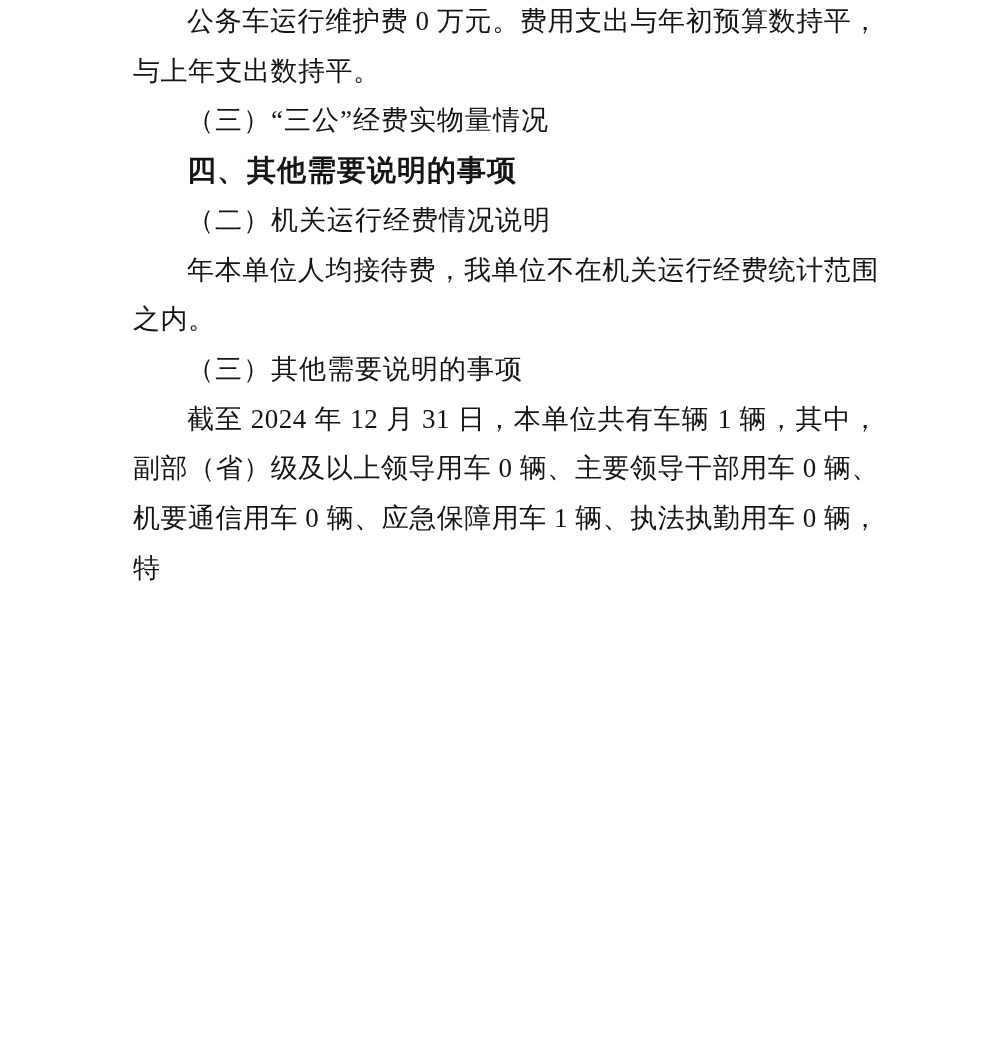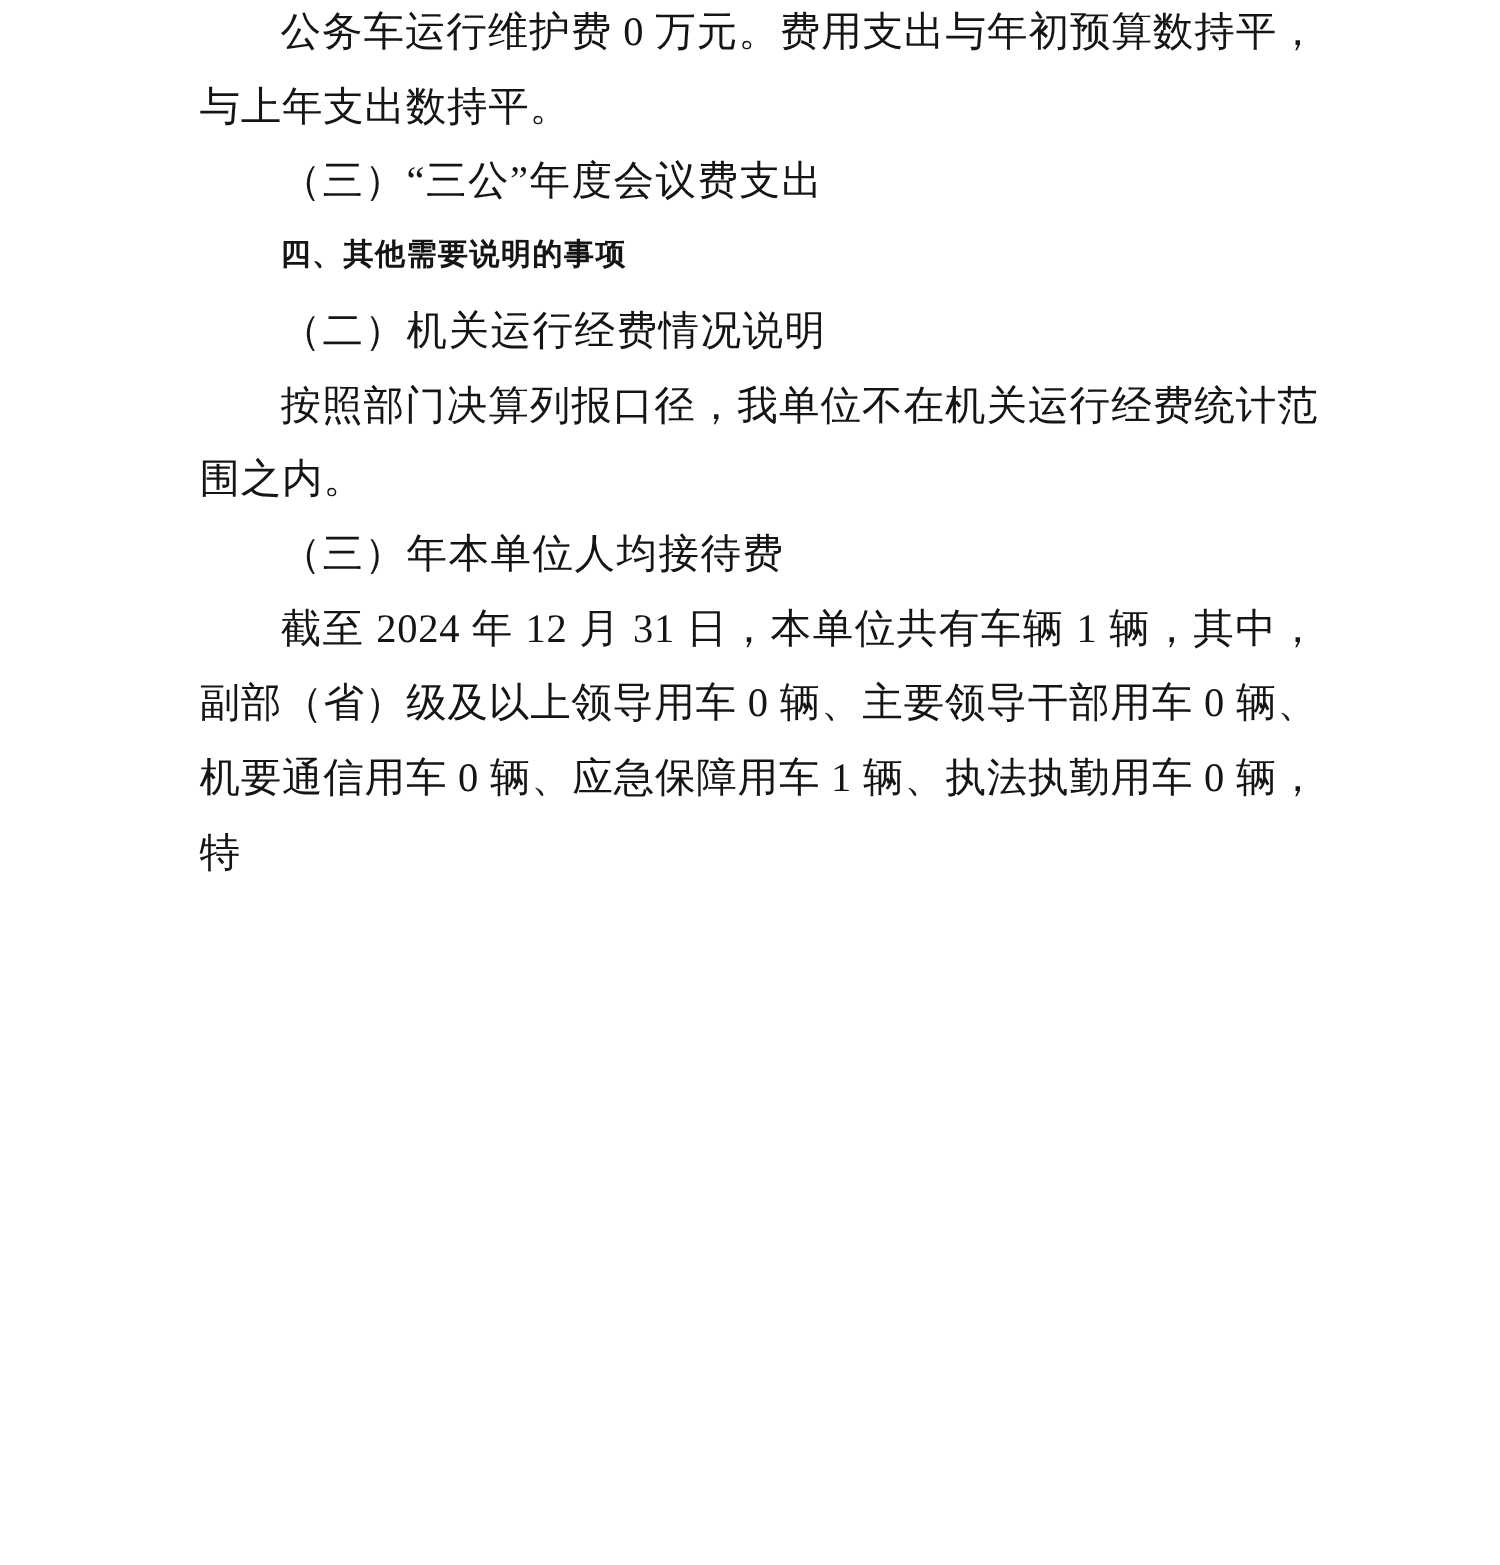--- a/index.html
+++ b/index.html
@@ -39,38 +39,38 @@
   }
   
   .par-subhead {
     font-weight: 400;
     letter-spacing: 1px;
   }
   
   .par-mainhead {
     font-family: "Liberation Sans", "DejaVu Sans", sans-serif;
     font-weight: 700;
-    font-size: 20px;
+    font-size: 29px;
     letter-spacing: 1px;
   }
 </style>
 </head>
 <body>
 
 <div class="page">
   <p class="par-body">公务车运行维护费 0 万元。费用支出与年初预算数持平，与上年支出数持平。</p>
 
 
-  <p class="par-subhead">（三）“三公”年度会议费支出</p>
+  <p class="par-subhead">（三）“三公”经费实物量情况</p>
 
 
   <p class="par-mainhead">四、其他需要说明的事项</p>
 
 
 
   <p class="par-subhead">（二）机关运行经费情况说明</p>
 
-  <p class="par-body">按照部门决算列报口径，我单位不在机关运行经费统计范围之内。</p>
+  <p class="par-body">年本单位人均接待费，我单位不在机关运行经费统计范围之内。</p>
 
-  <p class="par-subhead">（三）年本单位人均接待费</p>
+  <p class="par-subhead">（三）其他需要说明的事项</p>
 
   <p class="par-body">截至 2024 年 12 月 31 日，本单位共有车辆 1 辆，其中，副部（省）级及以上领导用车 0 辆、主要领导干部用车 0 辆、机要通信用车 0 辆、应急保障用车 1 辆、执法执勤用车 0 辆，特</p>
 </div>
 
 </body></html>

